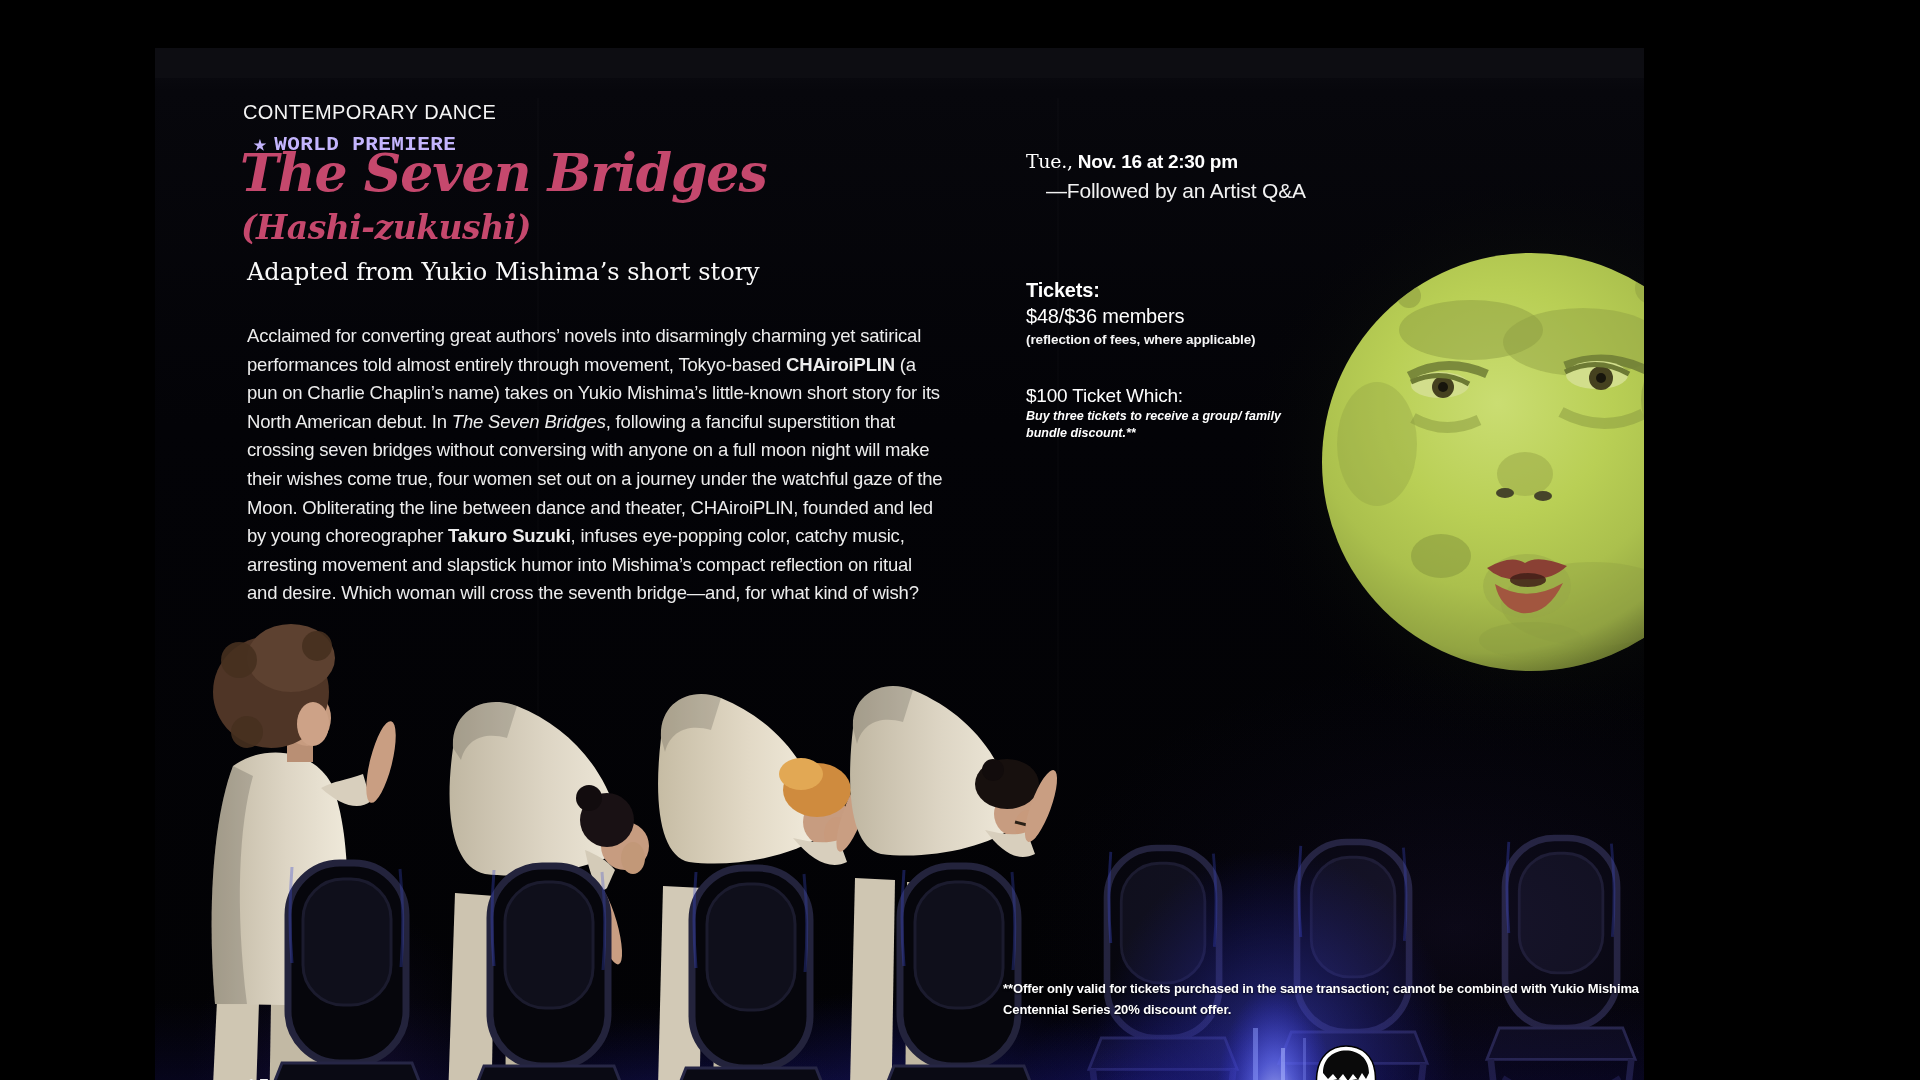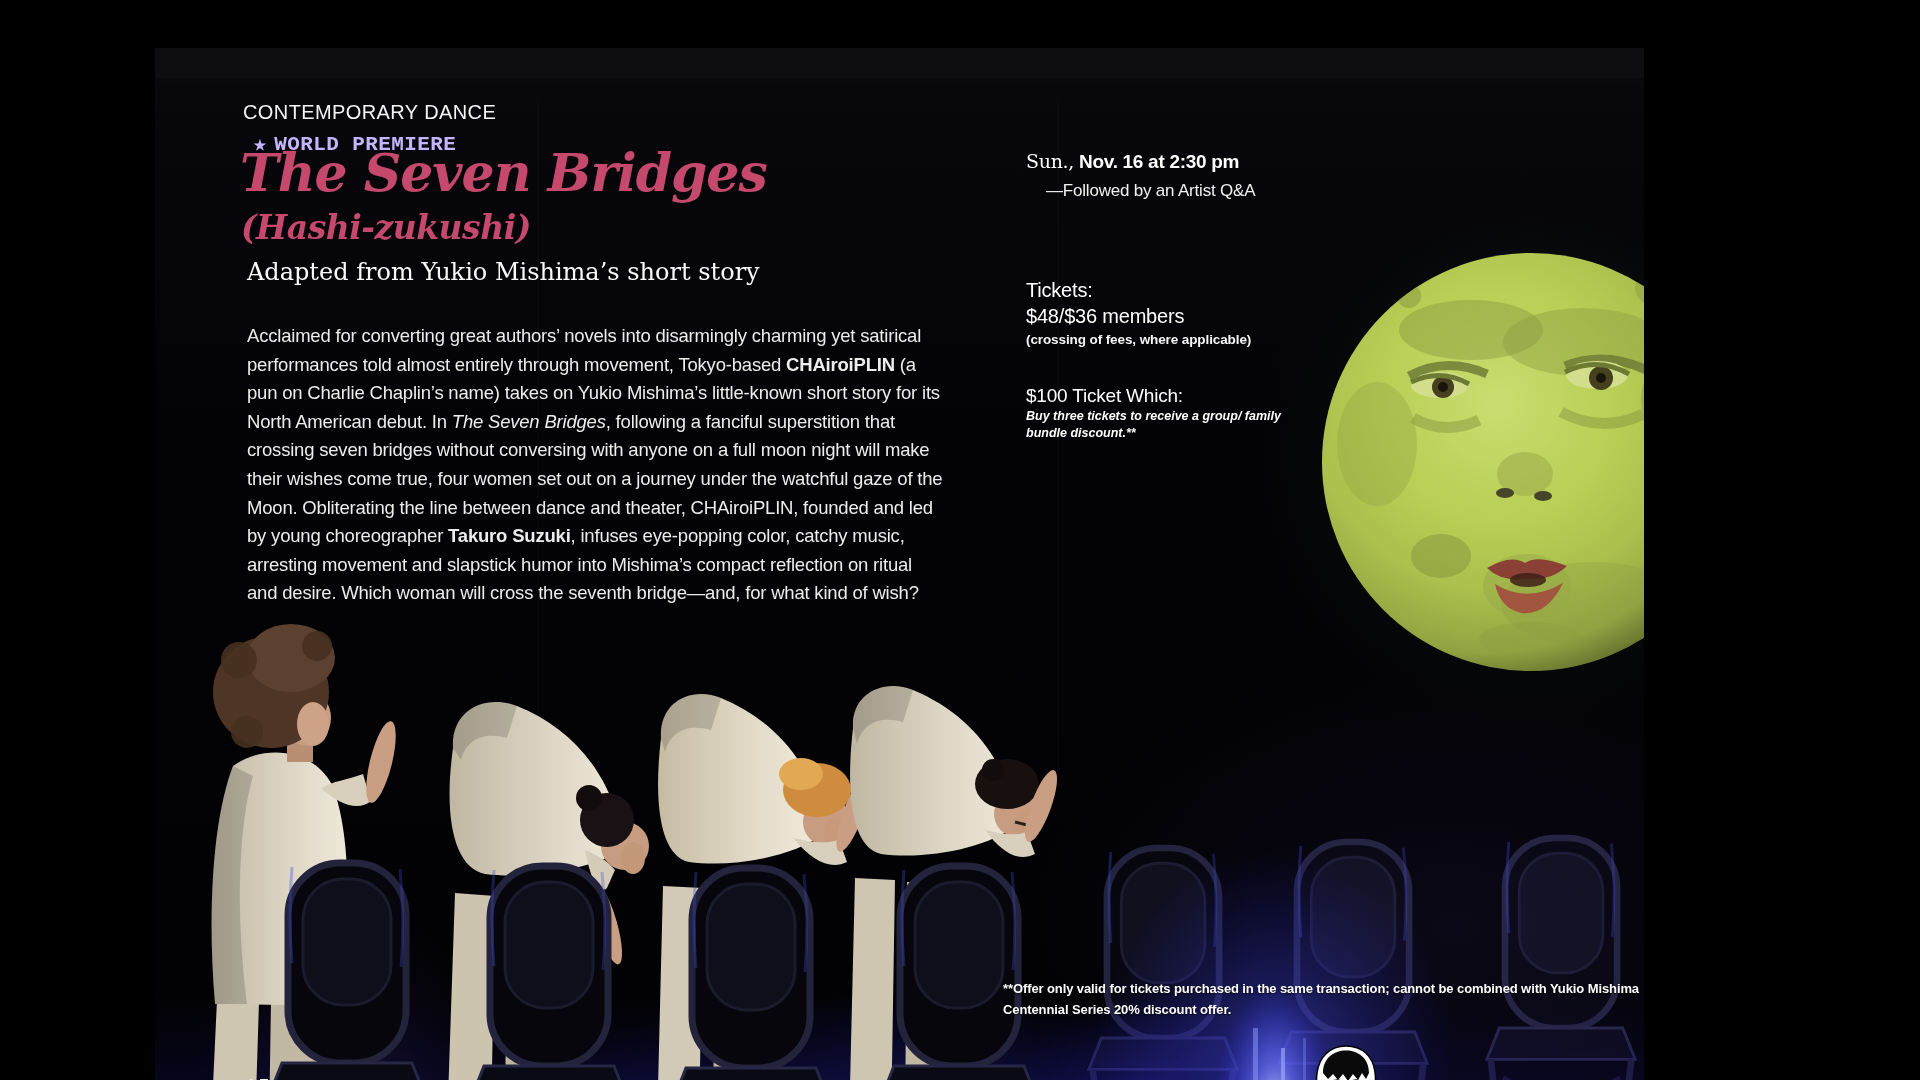--- a/index.html
+++ b/index.html
@@ -28,24 +28,24 @@
     left:247px;top:274px;width:700px;font-size:18.5px;line-height:28.6px;
     letter-spacing:-.2px;color:#ededed;
   }
   .rt-b{font-weight:700;}
   .rt-i{font-style:italic;}
 
   .sched{left:1026px;top:98px;width:330px;}
   .sched-line{font-size:19px;line-height:31px;letter-spacing:-.3px;white-space:nowrap;}
   .sched-day{font-family:"DejaVu Serif",serif;font-weight:400;}
   .sched-rest{font-weight:700;}
-  .sched-qa{font-size:17px;line-height:28px;padding-left:20px;color:#f2f2f2;letter-spacing:-.2px;}
+  .sched-qa{font-size:21px;line-height:28px;padding-left:20px;color:#f2f2f2;letter-spacing:-.2px;}
 
   .tickets{left:1026px;top:229px;width:330px;}
-  .tk-head{font-size:20px;font-weight:400;line-height:26px;letter-spacing:-.2px;}
+  .tk-head{font-size:20px;font-weight:700;line-height:26px;letter-spacing:-.2px;}
   .tk-price{font-size:20px;line-height:27px;letter-spacing:-.2px;}
   .tk-fees{font-size:13.5px;line-height:20px;font-weight:600;letter-spacing:-.1px;color:#f5f5f5;}
 
   .bundle{left:1026px;top:336px;width:290px;}
   .bd-head{font-size:19px;font-weight:500;line-height:24px;letter-spacing:-.2px;}
   .bd-note{font-size:12.5px;line-height:16.5px;font-weight:700;font-style:italic;letter-spacing:0;}
 
   .fine-print{
     left:1003px;top:930px;width:672px;font-size:13px;font-weight:700;line-height:21px;
     letter-spacing:-.1px;color:#fff;text-shadow:0 1px 2px rgba(0,0,0,.8);
@@ -288,29 +288,29 @@
   </div>
 
   <div class="overlay title">The Seven Bridges</div>
   <div class="overlay adapted">Adapted from Yukio Mishima’s short story</div>
   <div class="overlay title-sub">(Hashi-zukushi)</div>
 
   <div class="overlay body-copy"><span>Acclaimed for converting great authors’ novels into disarmingly charming yet satirical performances told almost entirely through movement, Tokyo-based </span><span class="rt-b">CHAiroiPLIN</span><span> (a pun on Charlie Chaplin’s name) takes on Yukio Mishima’s little-known short story for its North American debut. In </span><span class="rt-i">The Seven Bridges</span><span>, following a fanciful superstition that crossing seven bridges without conversing with anyone on a full moon night will make their wishes come true, four women set out on a journey under the watchful gaze of the Moon. Obliterating the line between dance and theater, CHAiroiPLIN, founded and led by young choreographer </span><span class="rt-b">Takuro Suzuki</span><span>, infuses eye-popping color, catchy music, arresting movement and slapstick humor into Mishima’s compact reflection on ritual and desire. Which woman will cross the seventh bridge—and, for what kind of wish?</span></div>
 
   <div class="overlay sched">
     <div class="sched-line">
-      <span class="sched-day">Sun.,</span><span class="sched-rest"> Nov. 16 at 2:30 pm</span>
+      <span class="sched-day">Tue.,</span><span class="sched-rest"> Nov. 16 at 2:30 pm</span>
     </div>
     <div class="sched-qa">—Followed by an Artist Q&amp;A</div>
   </div>
 
   <div class="overlay tickets">
     <div class="tk-head">Tickets:</div>
     <div class="tk-price">$48/$36 members</div>
-    <div class="tk-fees">(crossing of fees, where applicable)</div>
+    <div class="tk-fees">(reflection of fees, where applicable)</div>
   </div>
 
   <div class="overlay bundle">
     <div class="bd-head">$100 Ticket Which:</div>
     <div class="bd-note">Buy three tickets to receive a group/ family bundle discount.**</div>
   </div>
 
   <div class="overlay fine-print">**Offer only valid for tickets purchased in the same transaction; cannot be combined with Yukio Mishima Centennial Series 20% discount offer.</div>
 
   <div class="overlay pageno pageno-left">15</div>

